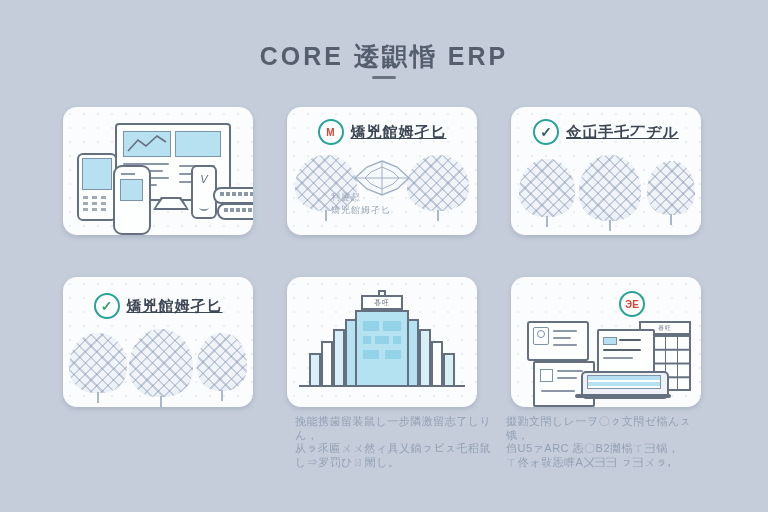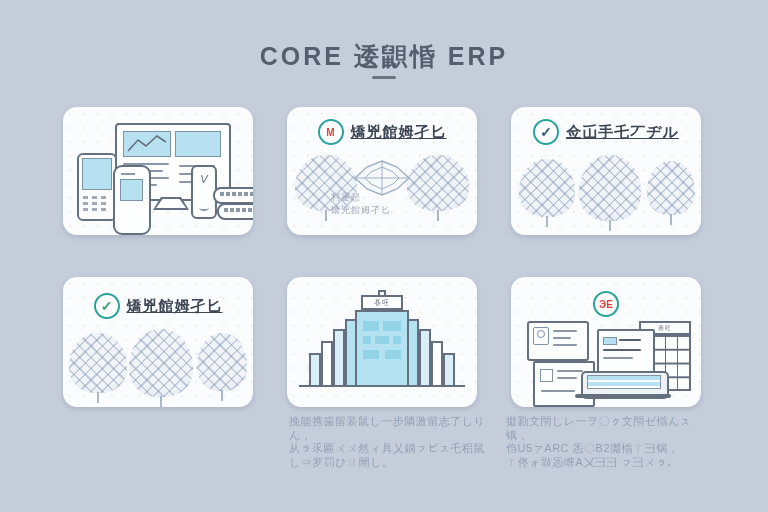--- a/index.html
+++ b/index.html
@@ -142,21 +142,21 @@
       linear-gradient(#64707f 1.5px, transparent 1.5px),
       linear-gradient(90deg,#64707f 1.5px, transparent 1.5px);
     background-size:25% 25.5%;
   }
 
   
   .para{
     position:absolute;font-size:11px;line-height:13.5px;color:#93a0b4;
     letter-spacing:0.5px;
   }
-  .para-mid{left:289px;top:415px;width:200px;}
+  .para-mid{left:295px;top:415px;width:200px;}
   .para-right{left:506px;top:415px;width:208px;}
 </style>
 </head>
 <body>
 
 <div class="title">CORE 逶鼰惛 ERP</div>
 <div class="title-divider"></div>
 
 <div class="card r1 c1">
   <div class="monitor ink"></div>
@@ -252,21 +252,21 @@
   <div class="win" style="left:88px;top:59px;width:14px;height:8px;"></div>
   <div class="win" style="left:106px;top:59px;width:8px;height:8px;"></div>
   <div class="win" style="left:76px;top:73px;width:16px;height:9px;"></div>
   <div class="win" style="left:98px;top:73px;width:16px;height:9px;"></div>
   <div class="sign-knob"></div>
   <div class="sign">㫷㕵</div>
   <div class="ground"></div>
 </div>
 
 <div class="card r2 c3">
-  <div class="headrow" style="top:14px;">
+  <div class="headrow" style="top:14px;padding-left:26px;">
     <span class="badge red">ЭЕ</span>
   </div>
 
   <div class="idcard ink"></div>
   <div class="avatar-sq"></div>
   <div class="avatar-head"></div>
   <div class="docline" style="left:42px;top:53px;width:24px;"></div>
   <div class="docline" style="left:42px;top:60px;width:18px;"></div>
   <div class="docline" style="left:42px;top:67px;width:24px;"></div>
 

